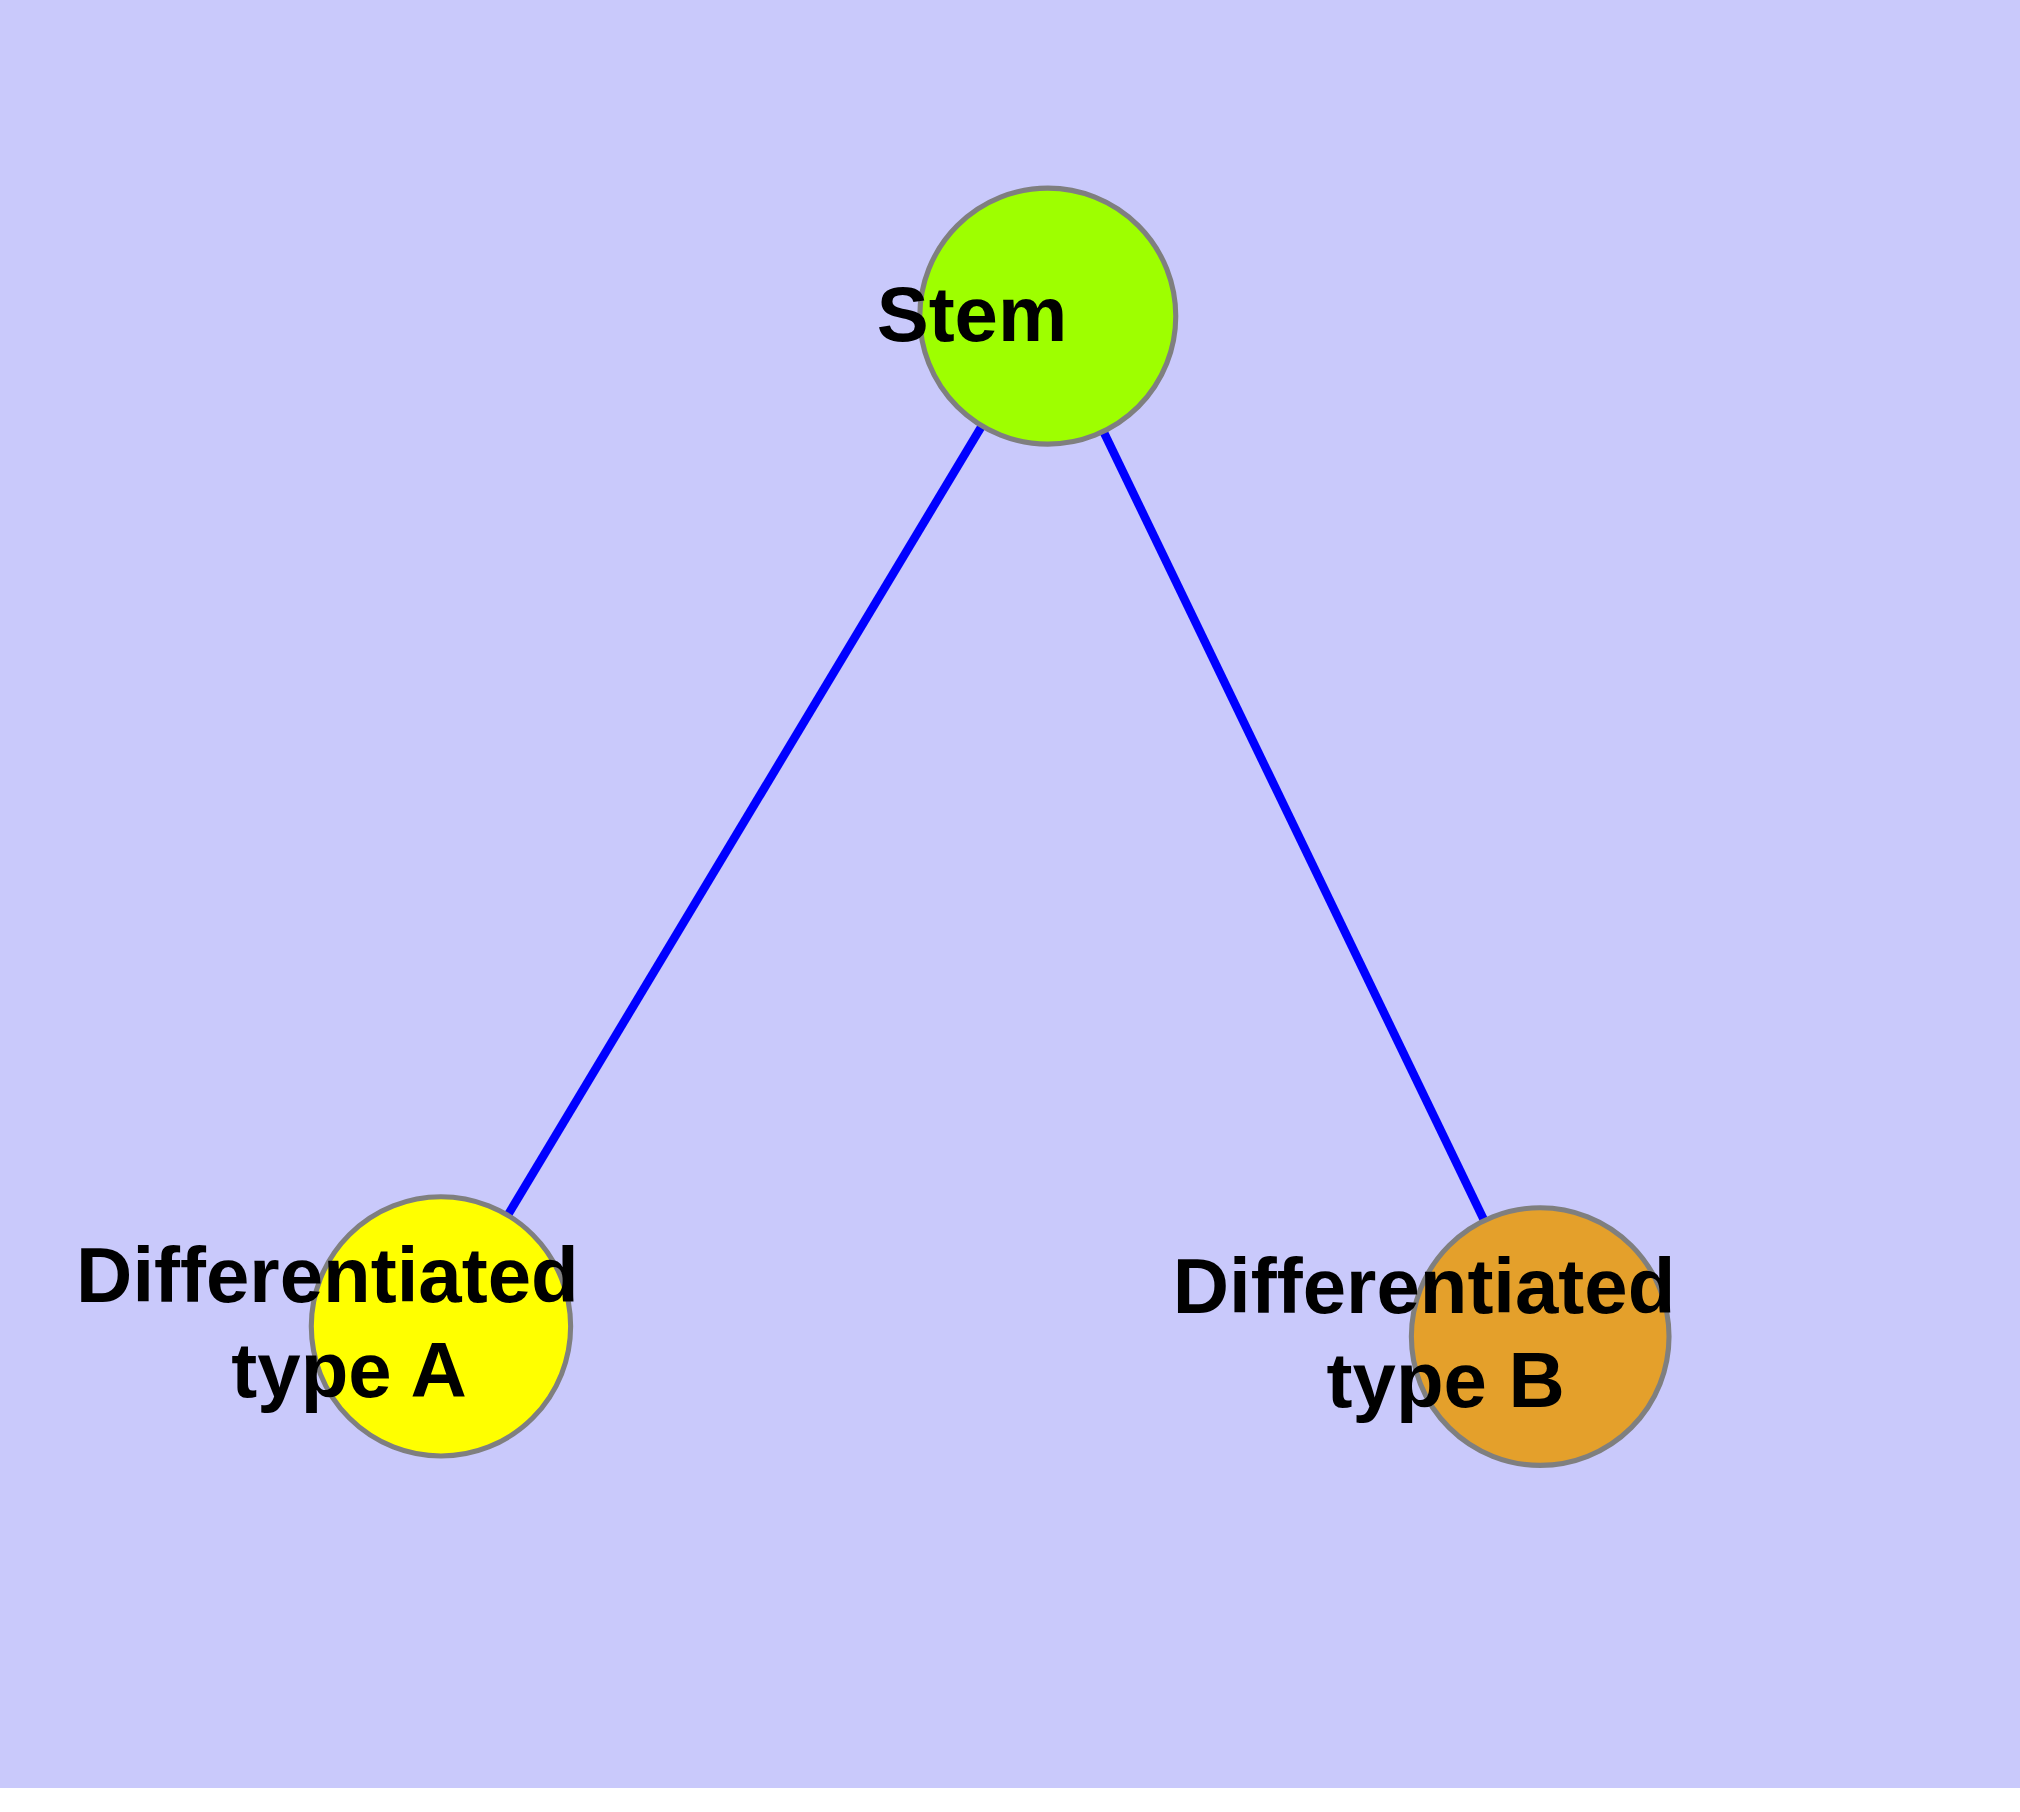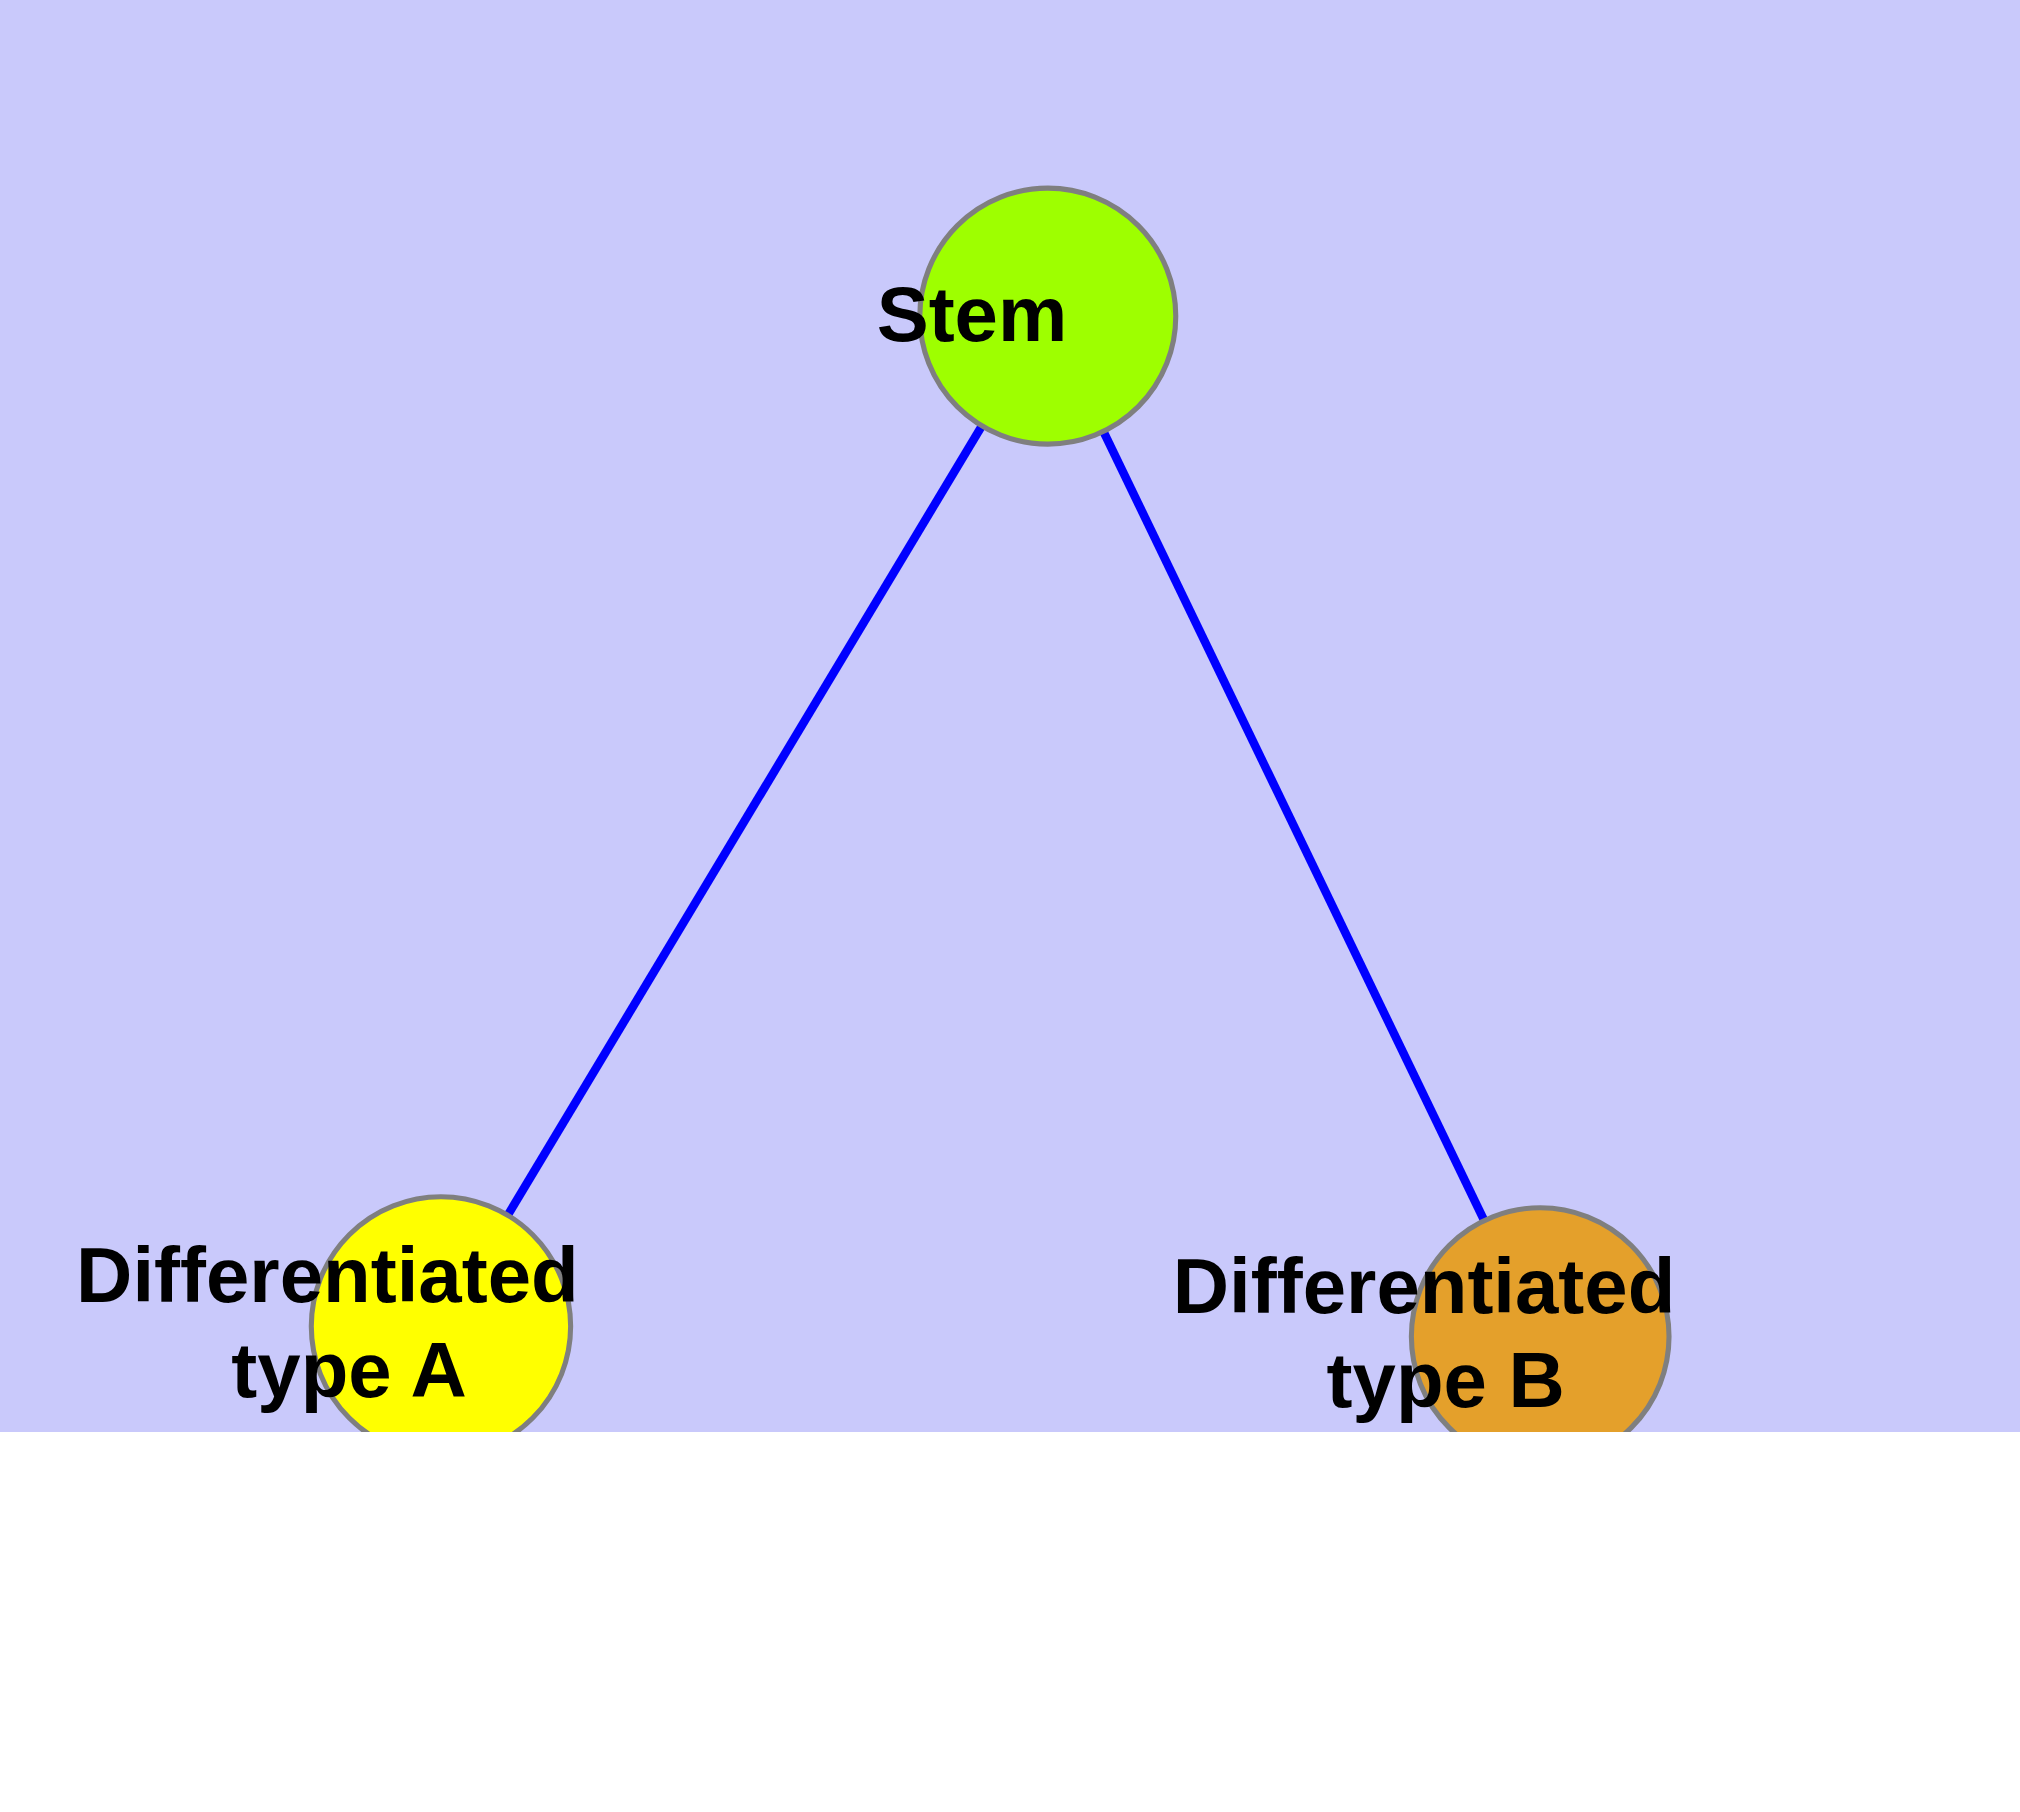--- a/index.html
+++ b/index.html
@@ -41,21 +41,21 @@
     fill: #000000;
     text-anchor: middle;
     dominant-baseline: middle;
     paint-order: normal;
     white-space: pre;
   }
 </style>
 </head>
 <body>
 
-<div id="canvas" style="width: 2021px; height: 1432px; background: rgb(201, 201, 251); text-align: right;">
+<div id="canvas" style="width: 2021px; height: 1788px; background: rgb(201, 201, 251); text-align: right;">
   <svg id="graph-svg" viewBox="0 0 2384 2138" xmlns="http://www.w3.org/2000/svg" style="width: 2021px; height: 1812px;">
 
     <g>
       <line class="edge-line" x1="1236" y1="373" x2="520" y2="1565" style="stroke: rgb(0, 0, 255); stroke-width: 10;"></line>
       <line class="edge-line" x1="1236" y1="373" x2="1817" y2="1577" style="stroke: rgb(0, 0, 255); stroke-width: 10;"></line>
     </g>
 
     <g>
 
       <g>

